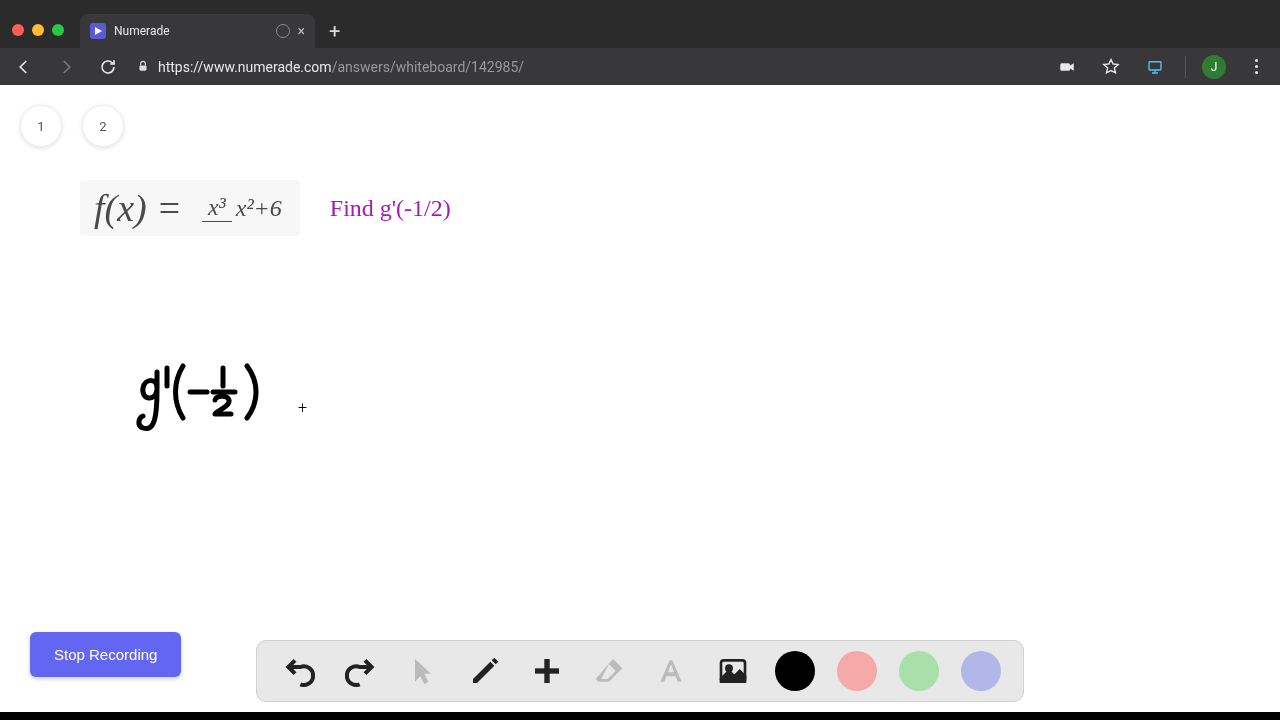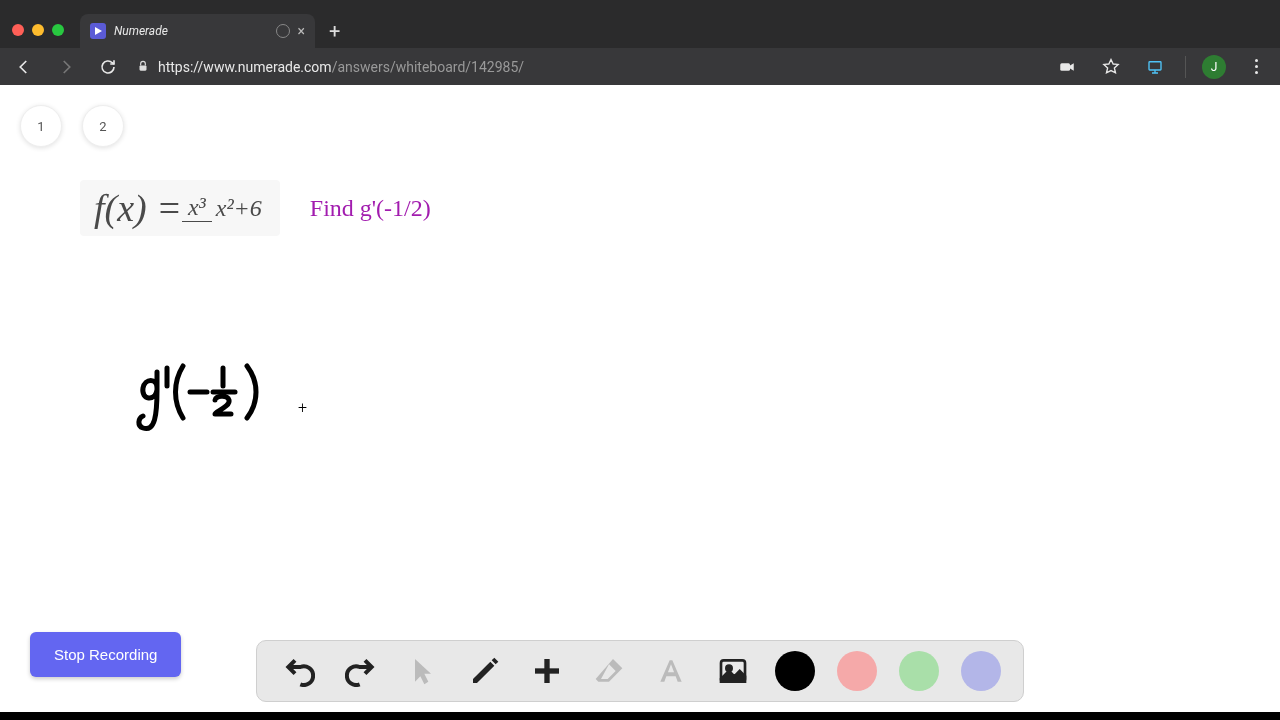--- a/index.html
+++ b/index.html
@@ -58,21 +58,20 @@
   border-radius: 3px;
   display: flex;
   align-items: center;
   justify-content: center;
 }
 .tab-favicon svg { width: 10px; height: 10px; }
 .tab-title {
   color: #e8e8e8;
   font-size: 12px;
   flex: 1;
-  font-style: italic;
 }
 .tab-sound {
   width: 14px;
   height: 14px;
   border-radius: 50%;
   border: 1px solid #888;
 }
 .tab-close {
   color: #bbb;
   font-size: 14px;
@@ -193,21 +192,21 @@
 .fx {
   font-family: "Times New Roman", serif;
   font-style: italic;
   font-size: 38px;
   color: #4a4a4a;
   background: #f7f7f7;
   padding: 6px 14px;
   border-radius: 4px;
   display: flex;
   align-items: center;
-  gap: 0;
+  gap: 20px;
 }
 .fraction {
   display: inline-flex;
   flex-direction: row;
   align-items: center;
   font-size: 24px;
   line-height: 1.1;
 }
 .fraction .num { border-bottom: 1.5px solid #4a4a4a; padding: 0 6px; }
 .fraction .den { padding: 0 4px; }

